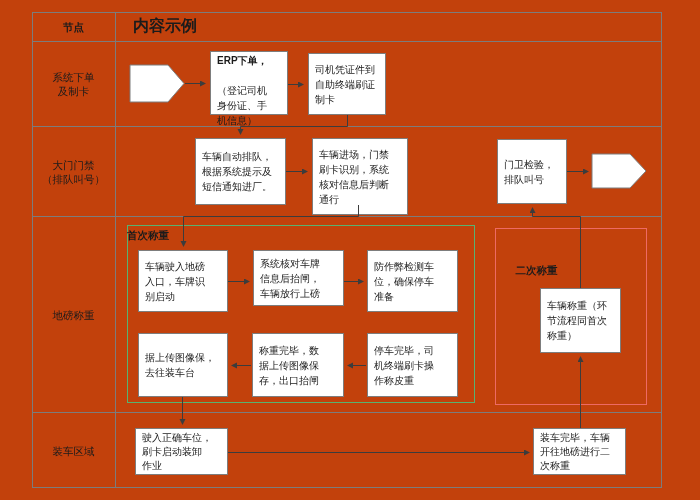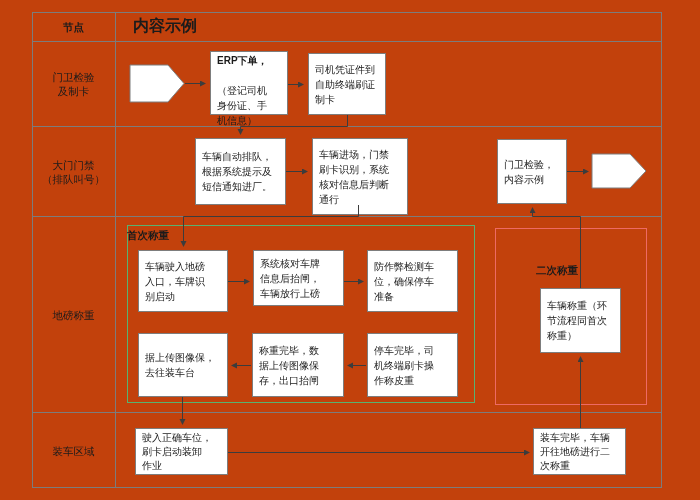--- a/index.html
+++ b/index.html
@@ -37,31 +37,31 @@
   <div class="tbl"></div>
   <div class="grid-h" style="top:41px"></div>
   <div class="grid-h" style="top:126px"></div>
   <div class="grid-h" style="top:216px"></div>
   <div class="grid-h" style="top:412px"></div>
   <div class="grid-v"></div>
 
   <div class="cell hdr" style="left:32px;top:12px;width:83px;height:29px">节点</div>
   <div class="hdr-content" style="left:133px;top:12px;height:29px">内容示例</div>
 
-  <div class="cell" style="left:32px;top:42px;width:83px;height:84px">门卫检验
+  <div class="cell" style="left:32px;top:42px;width:83px;height:84px">系统下单
 及制卡</div>
   <div class="cell" style="left:32px;top:127px;width:83px;height:89px">大门门禁
 （排队叫号）</div>
   <div class="cell" style="left:32px;top:217px;width:83px;height:195px">地磅称重</div>
   <div class="cell" style="left:32px;top:413px;width:83px;height:75px">装车区域</div>
 
   <div class="group" style="left:127px;top:225px;width:348px;height:178px;border:1px solid #57b271"></div>
   <div class="group" style="left:495px;top:228px;width:152px;height:177px;border:1px solid #ee6a64"></div>
   <div class="group-title" style="left:127px;top:229px;width:348px">首次称重</div>
-  <div class="group-title" style="left:495px;top:264px;width:83px;text-align:right">二次称重</div>
+  <div class="group-title" style="left:495px;top:264px;width:83px;text-align:center">二次称重</div>
 
   <div class="box" style="left:210px;top:51px;width:78px;height:64px">
     <span class="txt">
       <span class="bold">ERP下单，</span>
       <span>（登记司机
 身份证、手
 机信息）</span>
     </span>
   </div>
   <div class="box" style="left:308px;top:53px;width:78px;height:62px">
@@ -76,21 +76,21 @@
 短信通知进厂。</span>
   </div>
   <div class="box" style="left:312px;top:138px;width:96px;height:77px">
     <span class="txt">车辆进场，门禁
 刷卡识别，系统
 核对信息后判断
 通行</span>
   </div>
   <div class="box" style="left:497px;top:139px;width:70px;height:65px">
     <span class="txt">门卫检验，
-内容示例</span>
+排队叫号</span>
   </div>
 
   <div class="box" style="left:138px;top:250px;width:90px;height:62px">
     <span class="txt">车辆驶入地磅
 入口，车牌识
 别启动</span>
   </div>
   <div class="box" style="left:253px;top:250px;width:91px;height:56px">
     <span class="txt">系统核对车牌
 信息后抬闸，

